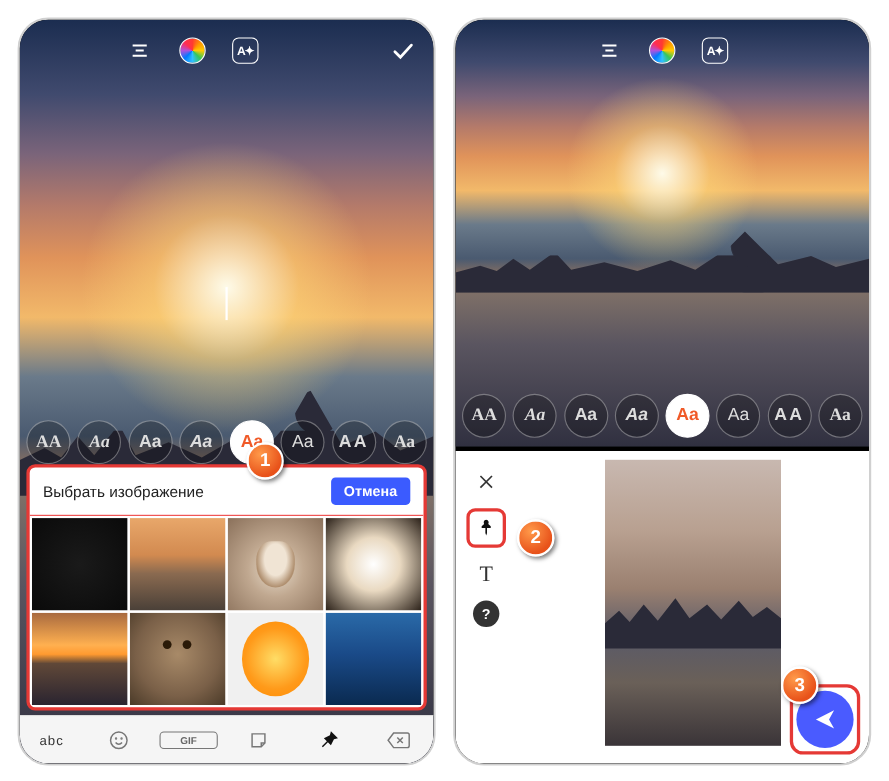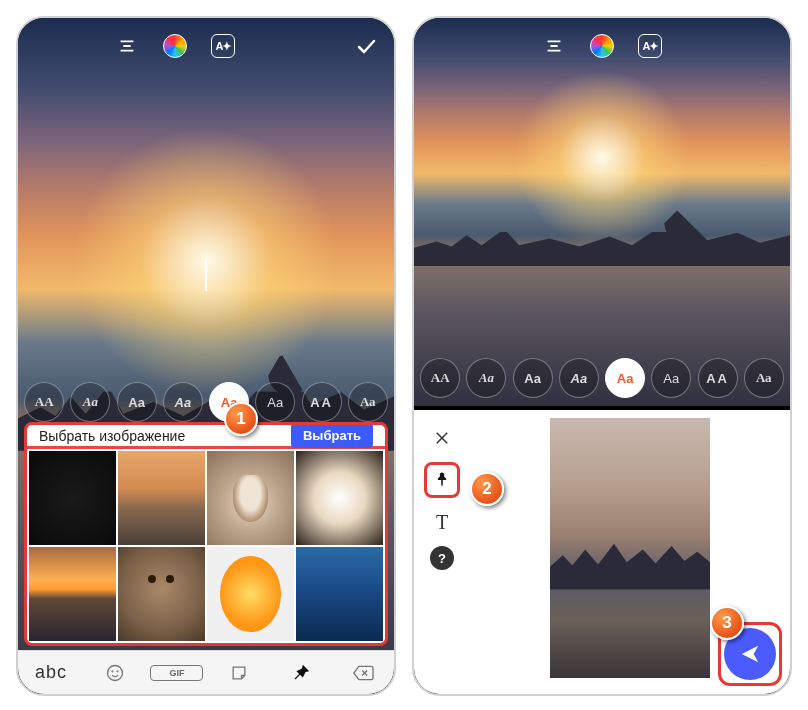--- a/index.html
+++ b/index.html
@@ -92,42 +92,42 @@
   .font-row {
     position:absolute; left:0; right:0;
     display:flex; align-items:center; justify-content:space-evenly;
     z-index:5;
   }
   .p1 .font-row { bottom: 272px; }
   .p2 .font-row { bottom: 296px; }
   .fchip {
     width:40px; height:40px; border-radius:50%;
     display:flex; align-items:center; justify-content:center;
-    color:#ddd; font-weight:700; font-size:13px;
+    color:#ddd; font-weight:700; font-size:16px;
     border:1.5px solid rgba(255,255,255,0.35);
     background: rgba(0,0,0,0.25);
     text-align: center;
   }
   .fchip.sel {
     background:#fff; color:#f05a28; border-color:#fff;
   }
   .fchip .it { font-style:italic; }
 
   
   .picker {
     position:absolute; left:6px; right:6px; bottom:48px; top:404px;
     background:#fff; border-radius:8px;
     border:3px solid #e53935;
     z-index:6;
     display:flex; flex-direction:column;
     overflow:hidden;
   }
   .picker-head {
-    height:24px; display:flex; align-items:center;
-    padding:0 12px; border-bottom:3px solid #ef4444;
+    height:44px; display:flex; align-items:center;
+    padding:0 12px; border-bottom:1px solid #ef4444;
     font-size:14px;
   }
   .picker-head .title { color:#222; }
   .picker-head .cancel {
     margin-left:auto;
     background:#3b5bff; color:#fff;
     padding:5px 12px; border-radius:4px;
     font-size:13px; font-weight:600;
   }
   .grid {
@@ -179,21 +179,21 @@
     background: linear-gradient(180deg,#2a6aa8 0%, #1a4a88 45%, #0a2a50 100%);
   }
 
   
   .kbrow {
     position:absolute; left:0; right:0; bottom:0; height:44px;
     background:#f5f5f5; border-top:1px solid #ddd;
     display:flex; align-items:center; justify-content:space-around;
     z-index:5; color:#555;
   }
-  .kbrow .abc { font-size:18px; color:#333; letter-spacing:1px; }
+  .kbrow .abc { font-size:12px; color:#333; letter-spacing:1px; }
   .kbrow .ki { width:28px; height:28px; display:flex; align-items:center; justify-content:center; color:#666; }
   .kbrow .ki.sel { color:#111; }
   .gifbox { font-size:9px; font-weight:700; border:1.5px solid #777; border-radius:4px; padding:2px 18px; color:#666; }
 
   
   .editor {
     position:absolute; left:0; right:0; bottom:0; top:392px;
     background:#fff; z-index:6;
     display:flex;
   }
@@ -295,21 +295,21 @@
       </div>
     <div class="fchip sel">Aa</div>
     <div class="fchip" style="font-weight:300">Aa</div>
     <div class="fchip" style="letter-spacing:2px">AA</div>
     <div class="fchip" style="font-family:serif">Аа</div>
   </div>
 
   <div class="picker">
     <div class="picker-head">
       <span class="title">Выбрать изображение</span>
-      <span class="cancel">Выбрать</span>
+      <span class="cancel">Отмена</span>
     </div>
     <div class="grid">
       <div class="thumb">
           <div class="th-dark"></div>
         </div>
       <div class="thumb">
           <div class="th-venice"></div>
         </div>
       <div class="thumb">
           <div class="th-cat"></div>

